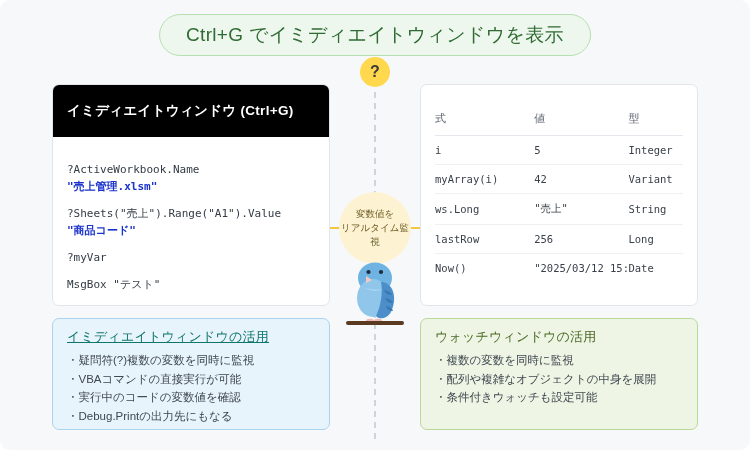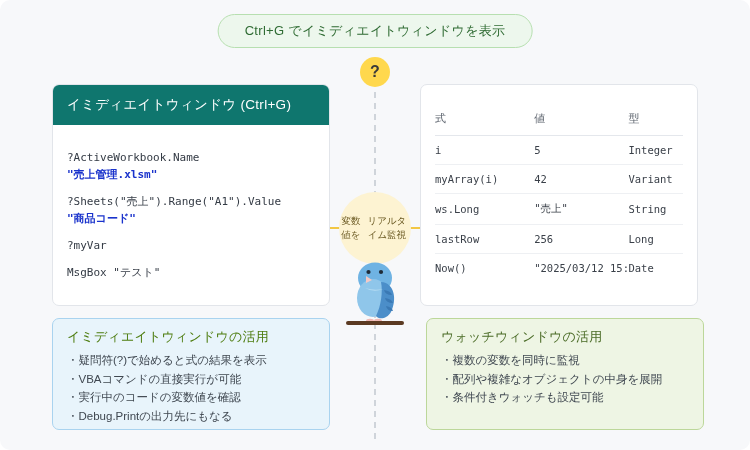--- a/index.html
+++ b/index.html
@@ -26,21 +26,21 @@
   
   #title-pill {
     position: absolute;
     left: 50%;
     transform: translateX(-50%);
     top: 14px;
     background: #edf7ed;
     border: 1px solid #b7dfb0;
     border-radius: 999px;
     padding: 7px 26px;
-    font-size: 13px;
+    font-size: 19px;
     color: #2f6b33;
     white-space: nowrap;
     letter-spacing: .3px;
   }
 
   
   #q-badge {
     position: absolute;
     left: 375px;
     top: 57px;
@@ -77,20 +77,21 @@
   #center-note {
     position: absolute;
     left: 375px;
     top: 228px;
     transform: translate(-50%, -50%);
     width: 72px;
     height: 72px;
     border-radius: 50%;
     background: #fdf3d2;
     display: flex;
+    flex-direction: column;
     align-items: center;
     justify-content: center;
     font-size: 9.5px;
     color: #6b5a23;
     line-height: 1.5;
     text-align: center;
   }
 
   
   #bird {
@@ -104,25 +105,25 @@
   
   .win {
     position: absolute;
     border-radius: 7px;
     overflow: hidden;
     background: #ffffff;
     border: 1px solid #e2e5ea;
     box-sizing: border-box;
   }
   .win-head {
-    background: #0f766e;
+    background: #000000;
     color: #ffffff;
     font-size: 13.5px;
-    font-weight: normal;
-    padding: 11px 14px;
+    font-weight: bold;
+    padding: 17px 14px;
     letter-spacing: .3px;
   }
   .win-body { padding: 10px 14px; margin-top: 14px; }
 
   #win-immediate { left: 52px; top: 84px; width: 278px; height: 222px; }
   #win-watch     { left: 420px; top: 84px; width: 278px; height: 222px; }
 
   
   .code {
     font-family: "DejaVu Sans Mono", "Liberation Mono", monospace;
@@ -172,28 +173,27 @@
   }
   #tip-left {
     left: 52px; top: 318px; width: 278px; height: 112px;
     background: #e8f4fb;
     border: 1px solid #a9d3ef;
   }
   #tip-right {
     left: 420px; top: 318px; width: 278px; height: 112px;
     background: #eef5e4;
     border: 1px solid #bcd79a;
-    margin-left: 6px;
   }
   .tip-title {
     font-size: 13px;
     margin-bottom: 5px;
     letter-spacing: .2px;
   }
-  #tip-left  .tip-title { color: #4d7c0f; }
+  #tip-left  .tip-title { color: #0f766e; text-decoration: underline; }
   #tip-right .tip-title { color: #4a6b26; }
   .tip ul { list-style: none; margin: 0; padding: 0; }
   .tip li {
     font-size: 11.5px;
     line-height: 1.62;
     color: #3f4750;
   }
   .tip li::before { content: "・"; }
 </style>
 </head>
@@ -277,21 +277,21 @@
             <td>Date</td>
           </tr>
         </tbody>
       </table>
     </div>
   </div>
 
   <div class="tip" id="tip-left">
     <div class="tip-title">イミディエイトウィンドウの活用</div>
     <ul>
-      <li>疑問符(?)で始めると式の結果を表示</li>
+      <li>疑問符(?)複数の変数を同時に監視</li>
       <li>VBAコマンドの直接実行が可能</li>
       <li>実行中のコードの変数値を確認</li>
       <li>Debug.Printの出力先にもなる</li>
     </ul>
   </div>
 
   <div class="tip" id="tip-right">
     <div class="tip-title">ウォッチウィンドウの活用</div>
     <ul>
       <li>複数の変数を同時に監視</li>

